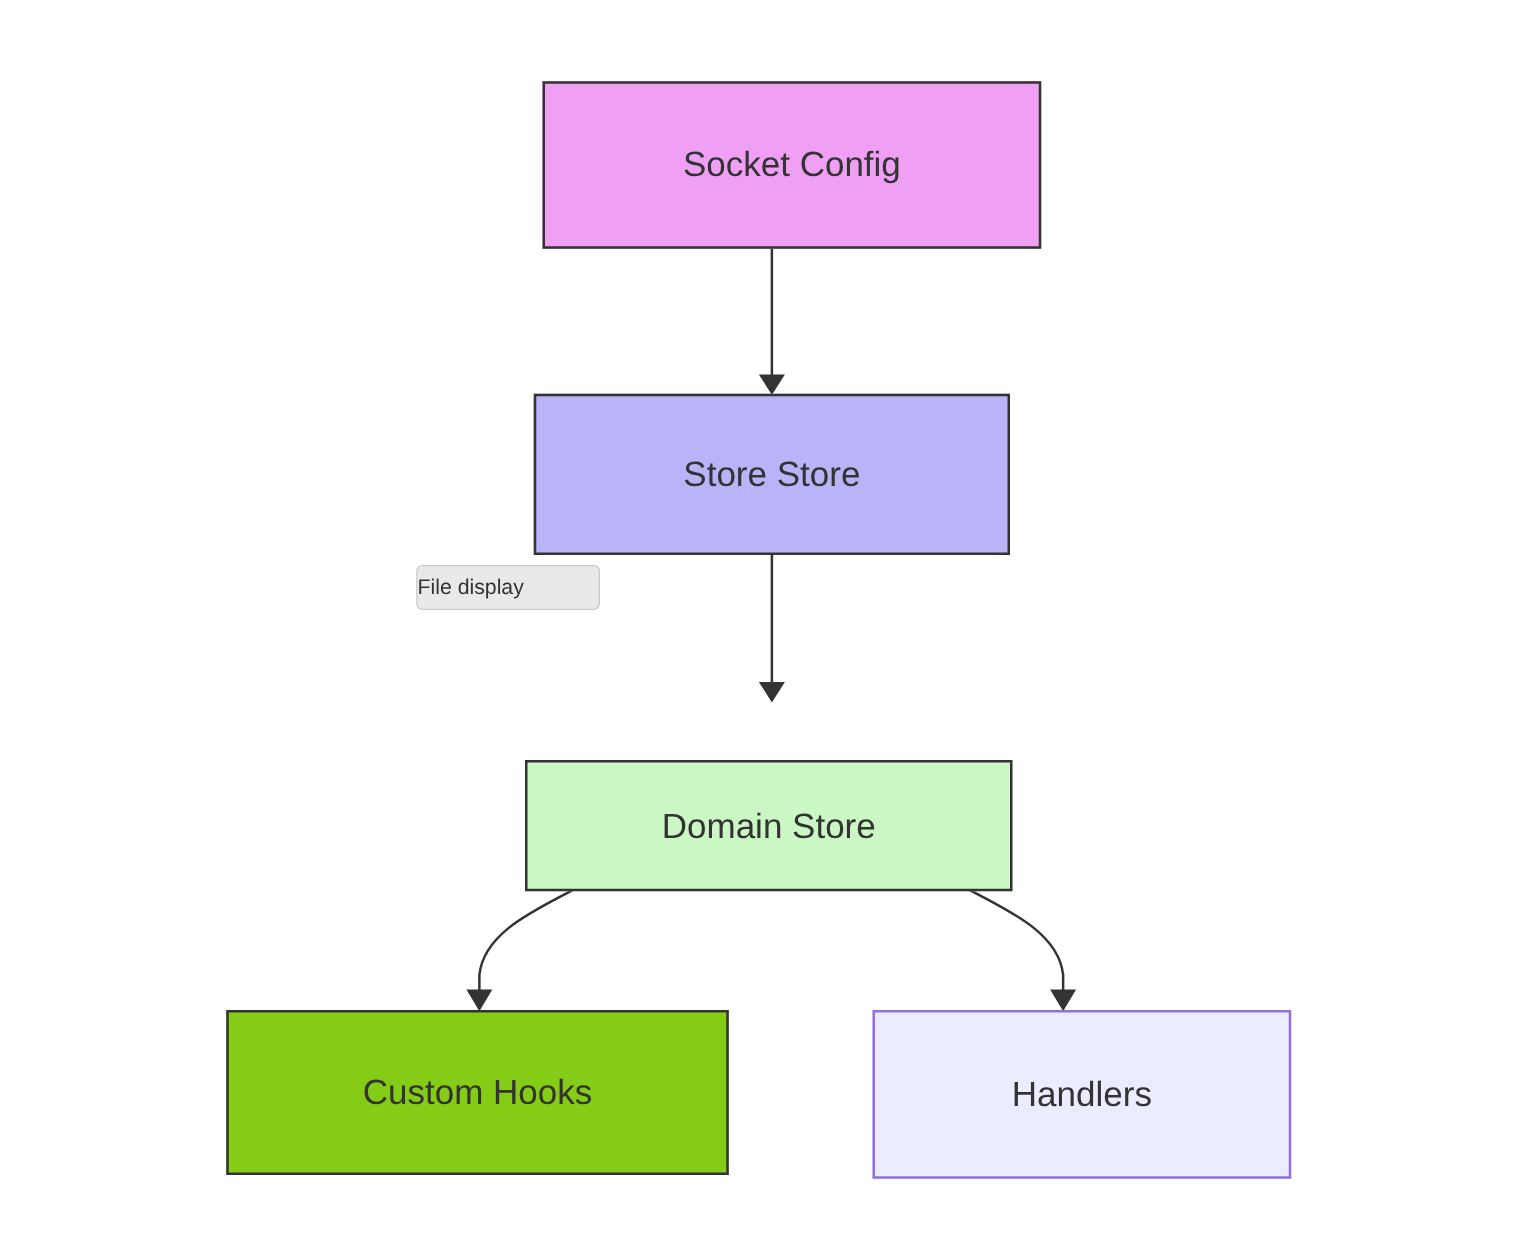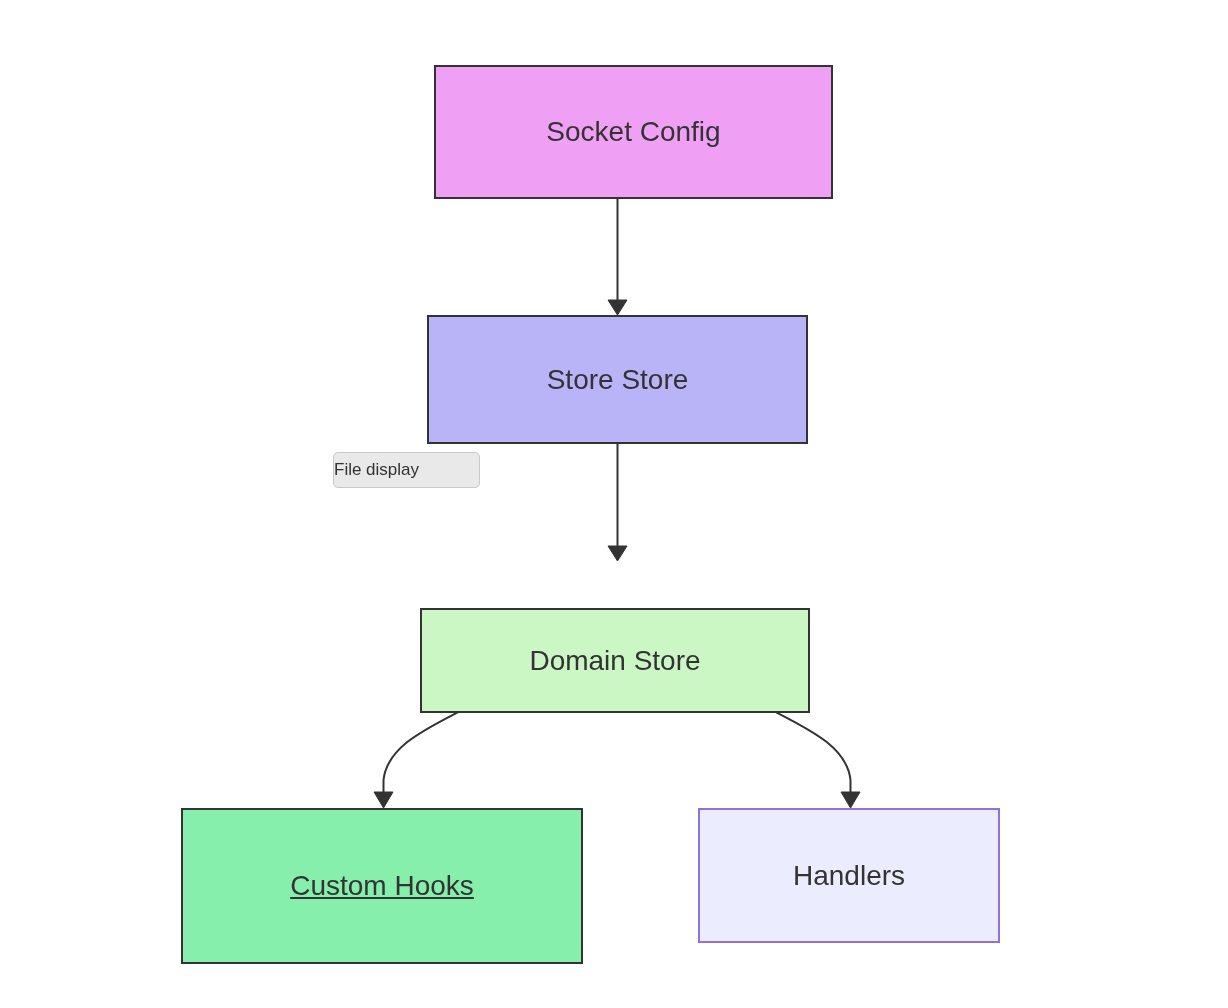--- a/index.html
+++ b/index.html
@@ -19,22 +19,22 @@
     display:flex;align-items:center;justify-content:center;
     border:2px solid #333333;
     color:#333333;
     font-size:28px;
     line-height:1.2;
     white-space:nowrap;
   }
   #node-socket-config{left:418px;top:65px;width:399px;height:134px;background:#efa0f5;margin-left:16px;}
   #node-socket-store {left:427px;top:315px;width:381px;height:129px;background:#b9b3f8;}
   #node-domain-store {left:420px;top:561px;width:390px;height:105px;background:#caf7c4;margin-top:47px;}
-  #node-custom-hooks {left:181px;top:808px;width:402px;height:156px;background:#86efac;text-decoration:underline;}
-  #node-handlers     {left:698px;top:808px;width:302px;height:135px;background:#ececff;border-color:#9370db;}
+  #node-custom-hooks {left:181px;top:808px;width:402px;height:132px;background:#84cc16;}
+  #node-handlers     {left:698px;top:808px;width:335px;height:135px;background:#ececff;border-color:#9370db;}
   .tooltip{
     position:absolute;
     left:333px;top:452px;width:147px;height:36px;
     box-sizing:border-box;
     background:#e9e9e9;
     border:1px solid #c9c9c9;
     border-radius:5px;
     display:flex;align-items:center;justify-content:flex-start;
     font-size:17px;
     color:#333333;

